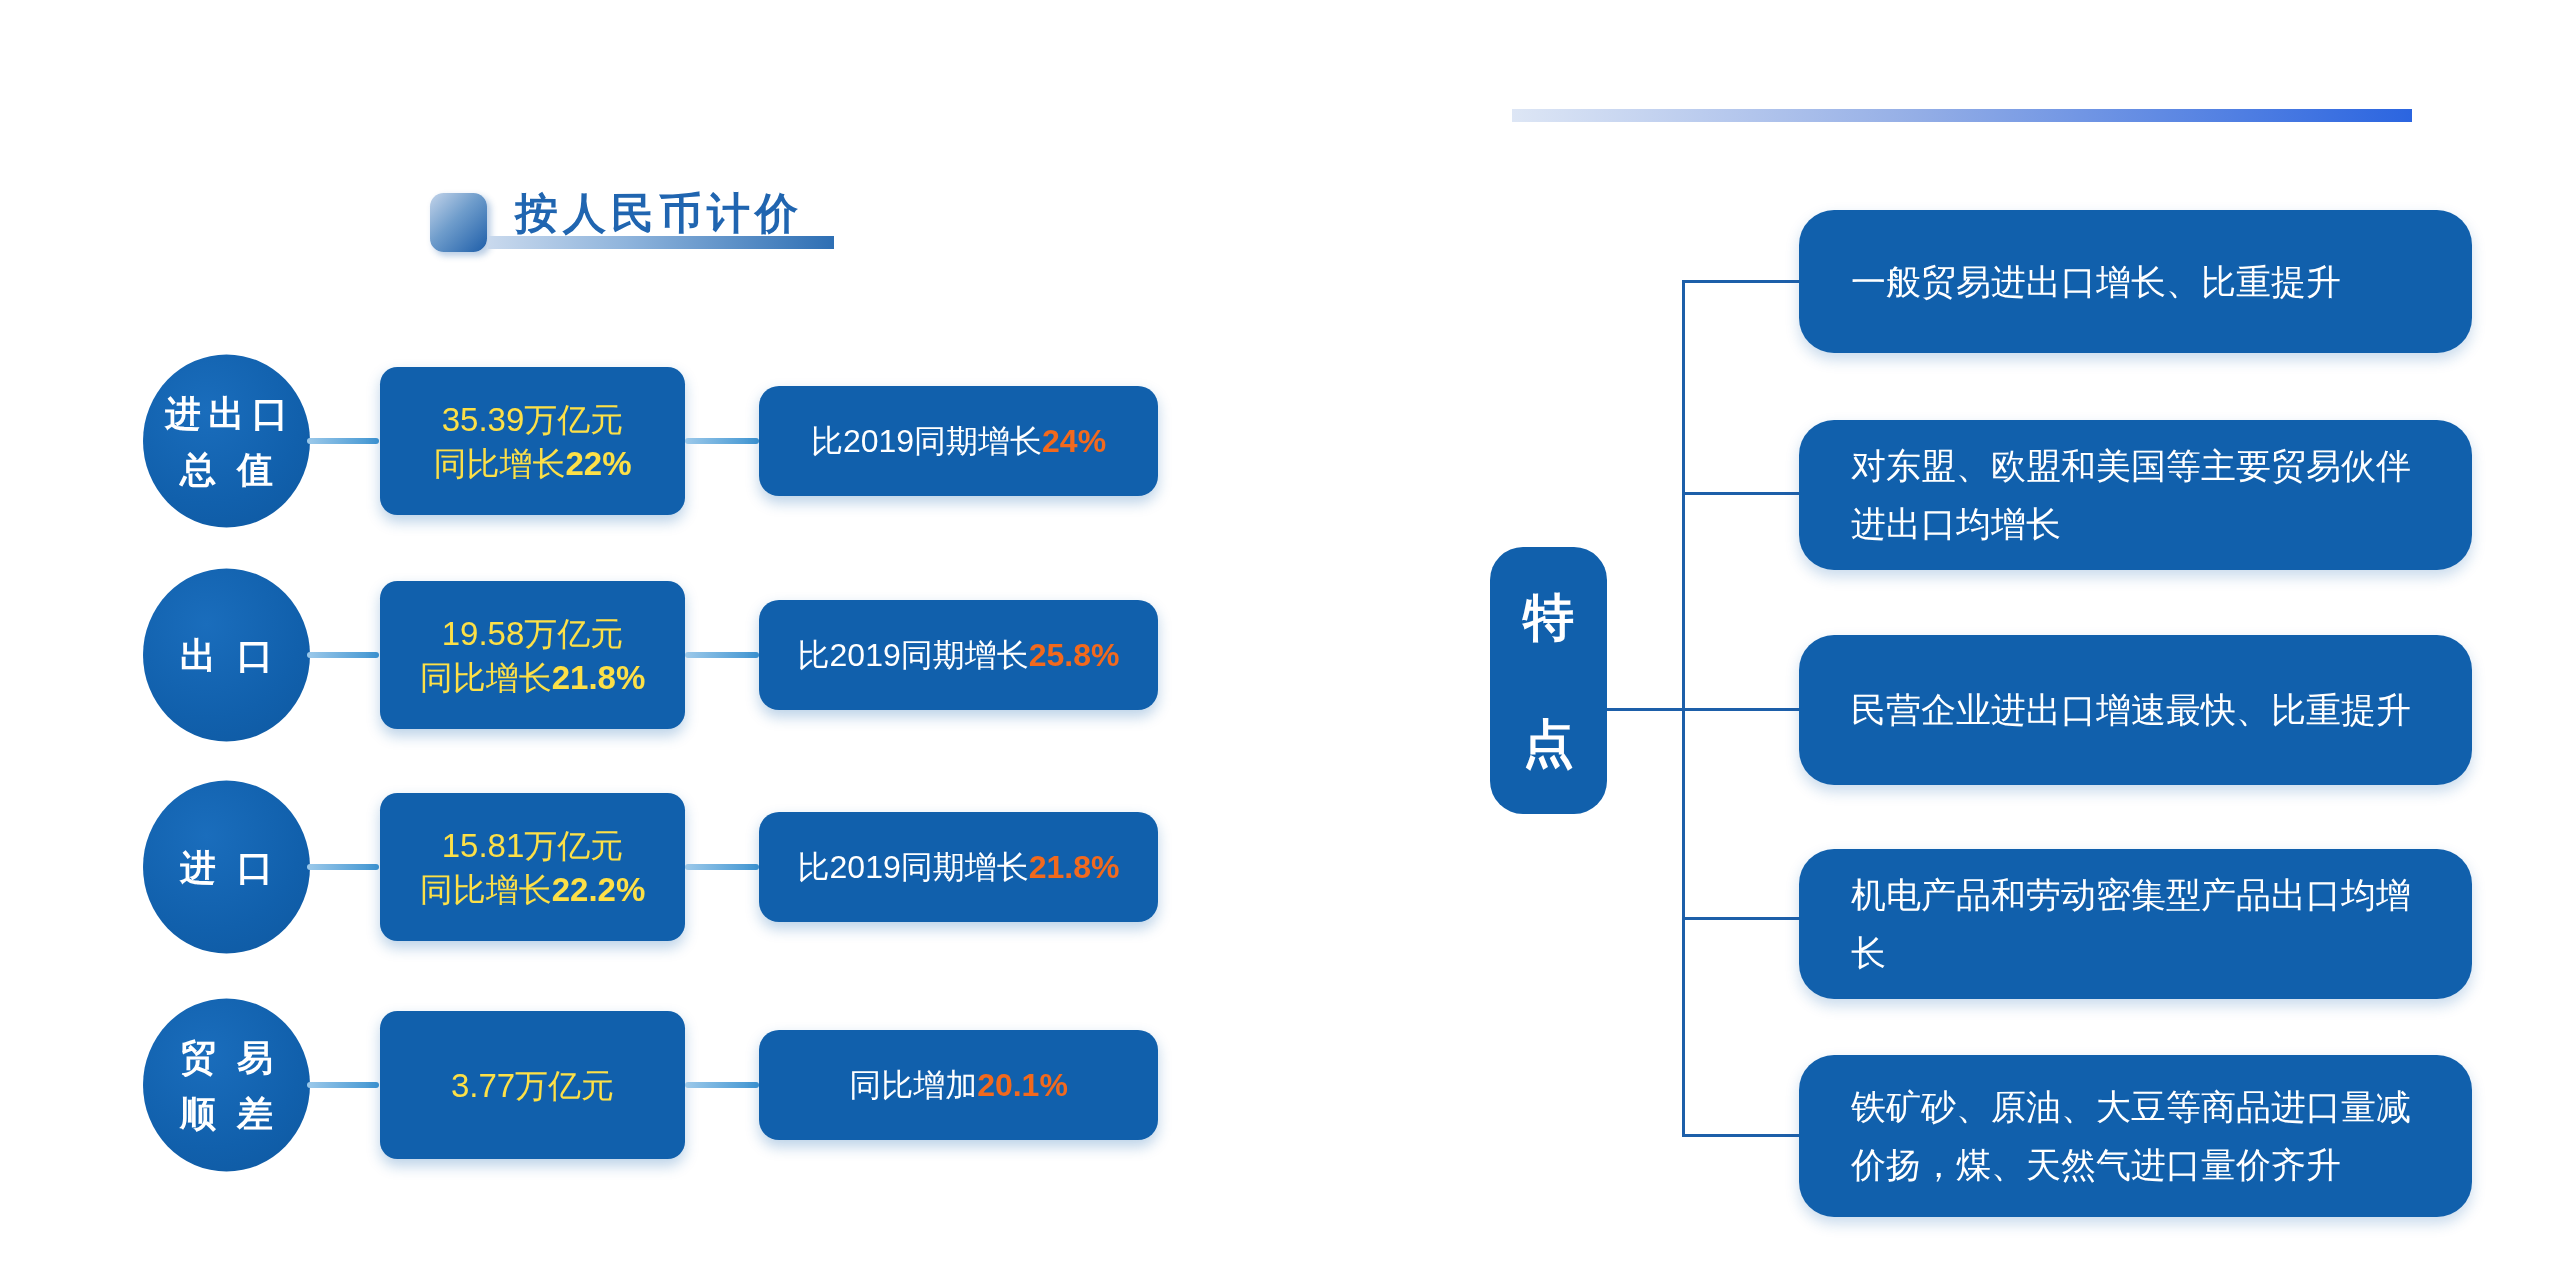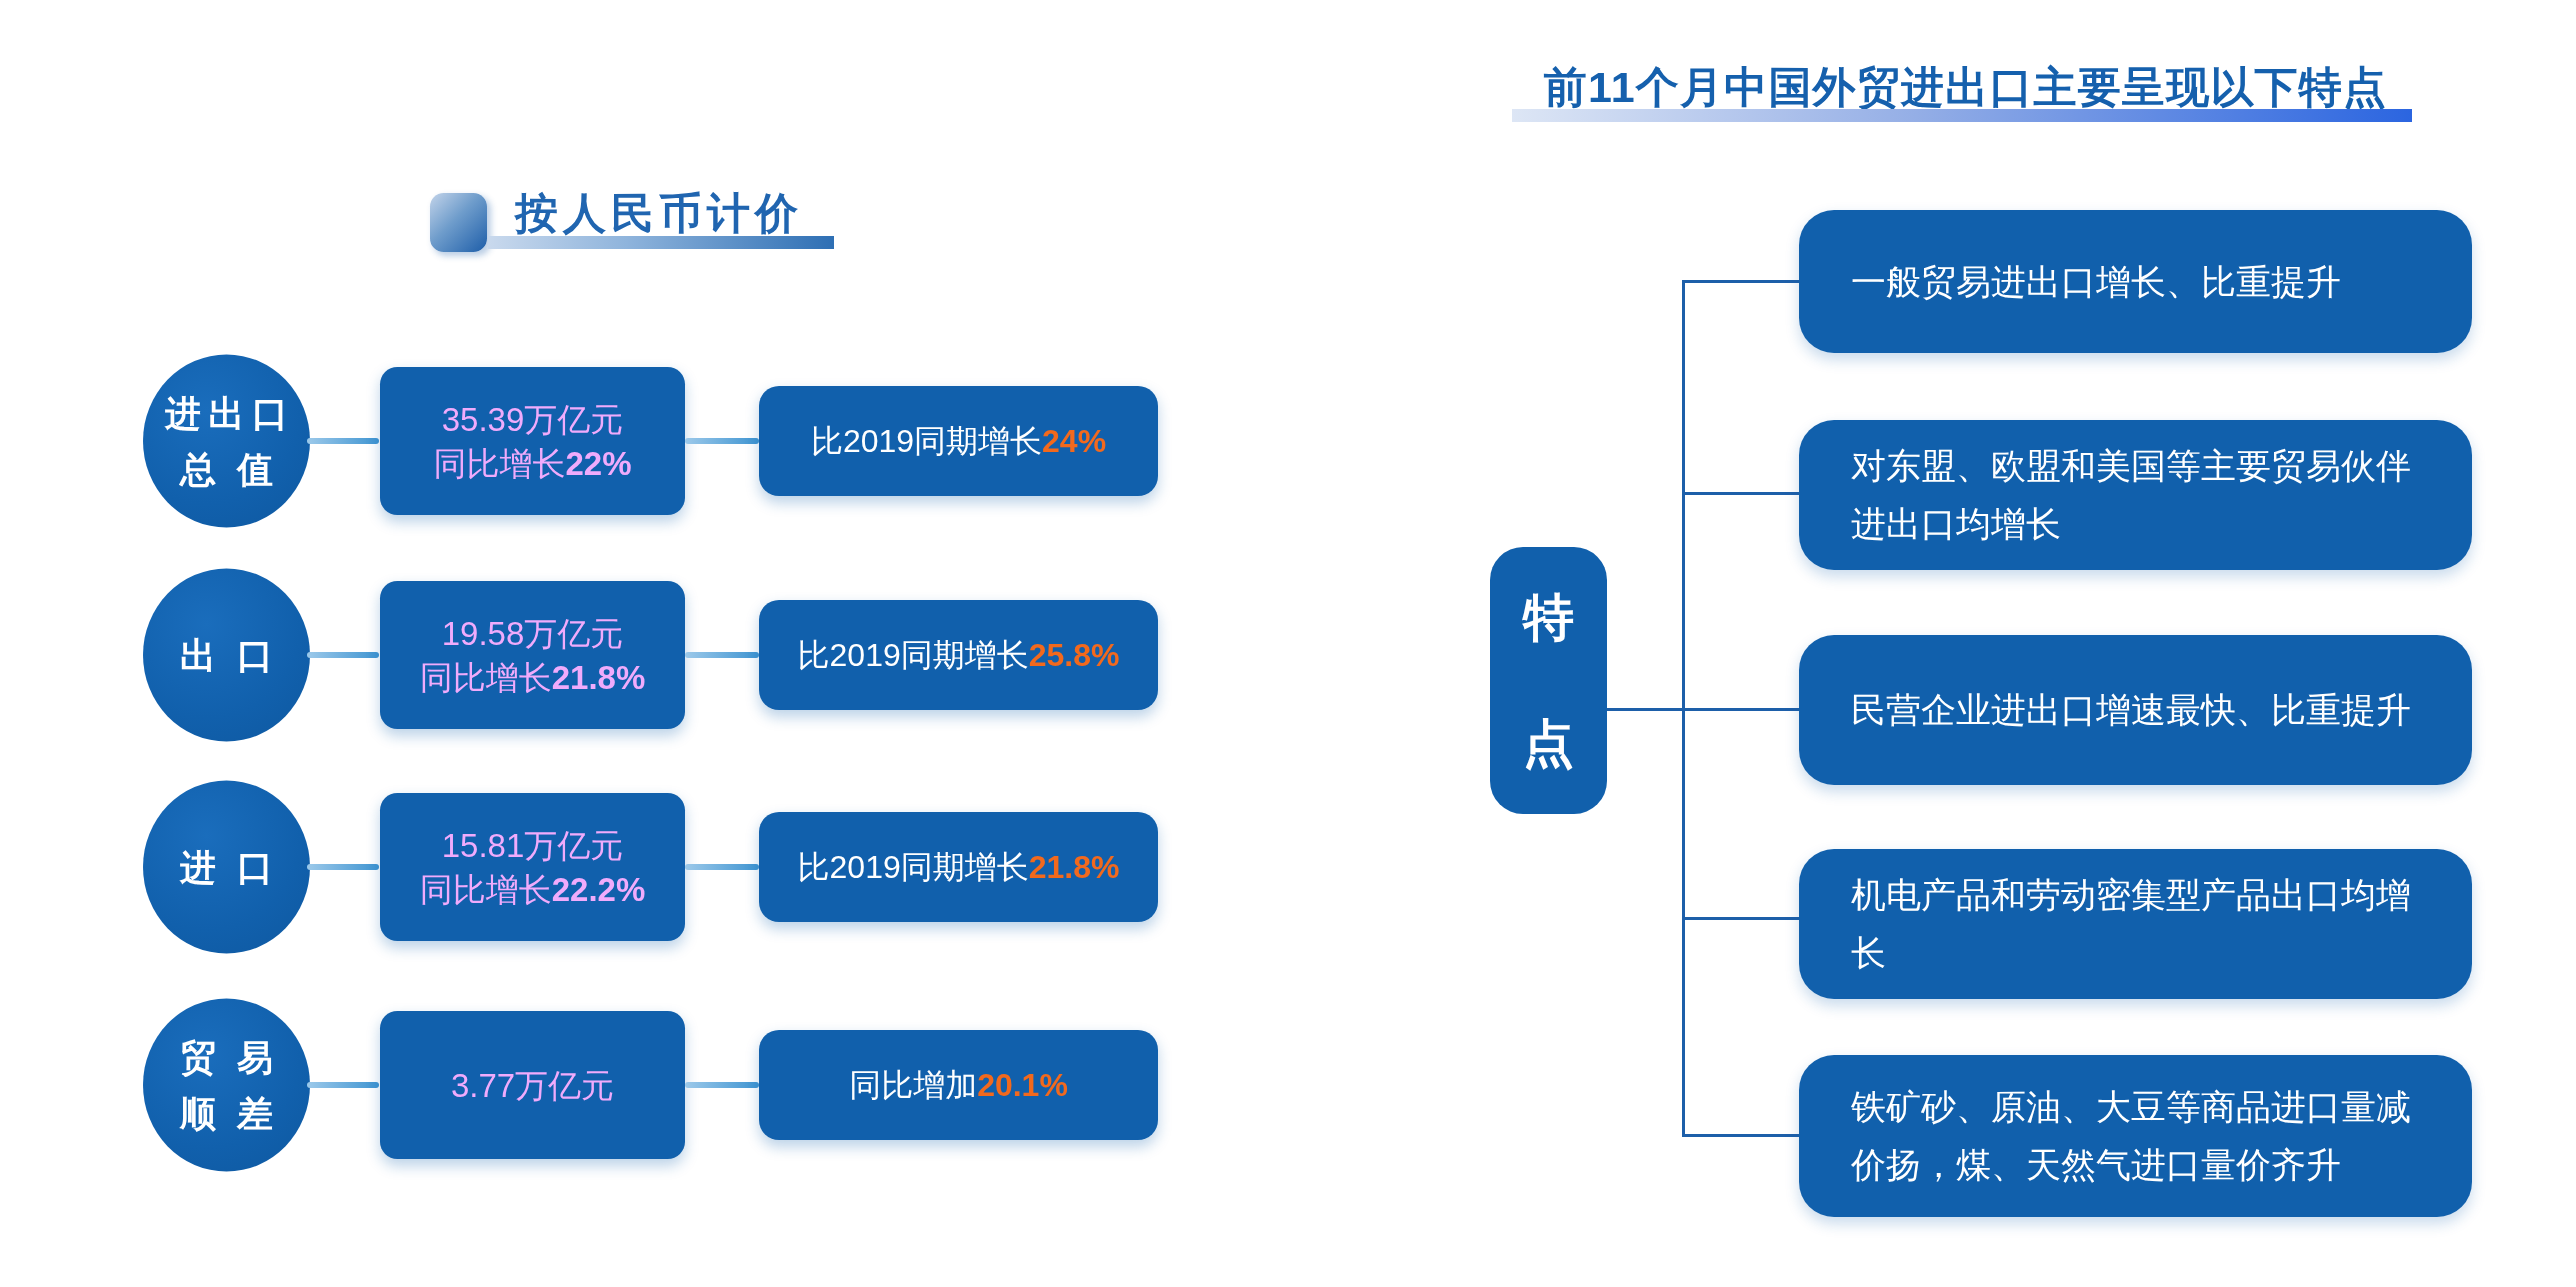--- a/index.html
+++ b/index.html
@@ -32,21 +32,21 @@
   .cl{color:#fff;font-size:36px;font-weight:700;letter-spacing:7.4px;padding-left:7.4px;line-height:1;}
   .cl.wide{letter-spacing:21px;padding-left:21px;}
   .cl:empty{display:none;}
   .conn{position:absolute;top:-3.1px;height:6.2px;border-radius:3.1px;
         background:linear-gradient(90deg,#9CC9EA 0%,#3E94D1 100%);}
   .connA{left:307px;width:72px;}
   .connB{left:685px;width:74px;}
   .vbox{position:absolute;left:380px;top:0;width:305px;height:148px;transform:translateY(-50%);
         border-radius:17.3px;background:#1160AC;display:flex;flex-direction:column;align-items:center;
         justify-content:center;gap:11px;box-shadow:0 6.2px 13.6px rgba(17,96,172,.28);}
-  .vline{color:#f0abfc;font-size:33px;line-height:1;white-space:nowrap;}
+  .vline{color:#fde047;font-size:33px;line-height:1;white-space:nowrap;}
   .vline b{font-weight:700;}
   .cbox{position:absolute;left:759px;top:0;width:399px;height:110px;transform:translateY(-50%);
         border-radius:20px;background:#1160AC;display:flex;align-items:center;justify-content:center;
         box-shadow:0 6.2px 13.6px rgba(17,96,172,.28);}
   .cbox .ctext{color:#fff;font-size:32px;line-height:1;white-space:nowrap;}
   .cbox b{font-weight:700;}
   .orange{color:#F2691D;}
 
   
   .tedian{position:absolute;left:1490px;top:547px;width:117px;height:267px;border-radius:33px;
@@ -134,21 +134,20 @@
     <div class="conn connA"></div>
     <div class="vbox">
       <div class="vline">3.77万亿元</div>
     </div>
     <div class="conn connB"></div>
     <div class="cbox">
       <div class="ctext"><span>同比增加</span><b class="orange">20.1%</b></div>
     </div>
   </div>
 
-  <div class="r-title">前11个月中国外贸进出口主要呈现以下特点</div>
   <div class="r-underline"></div>
 
   <div class="tedian">
     <span>特</span>
     <span>点</span>
   </div>
 
   <div class="line trunk"></div>
   <div class="line branch b1"></div>
   <div class="line branch b2"></div>

